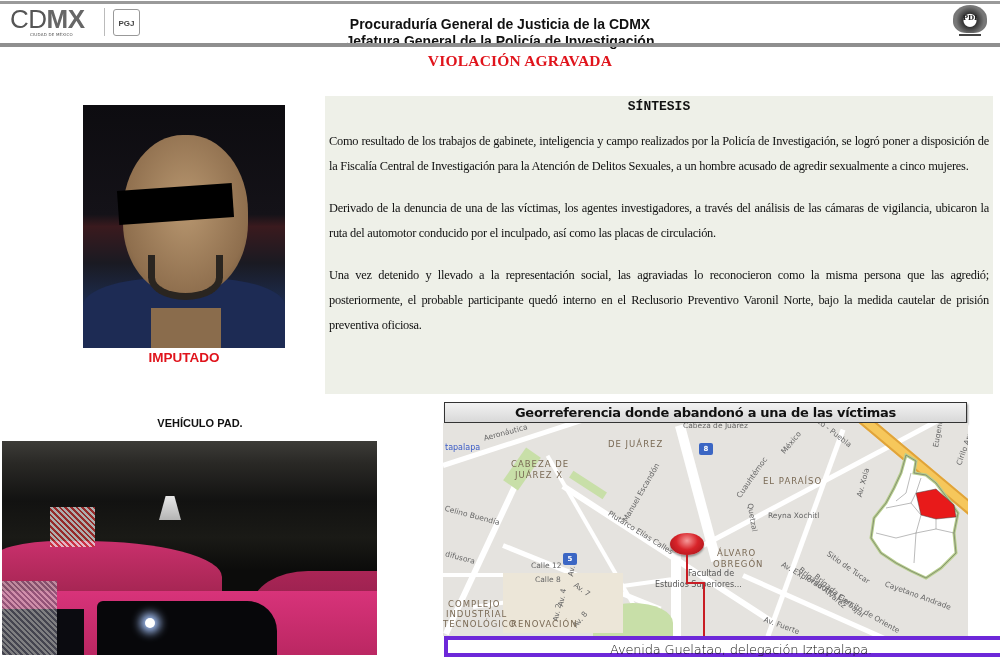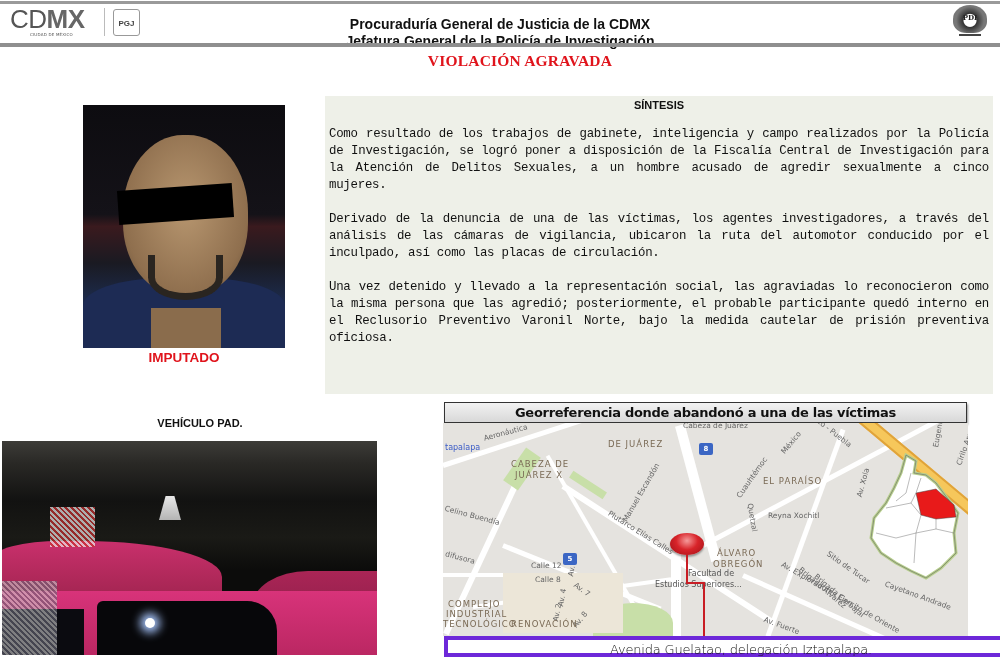--- a/index.html
+++ b/index.html
@@ -29,22 +29,22 @@
                 linear-gradient(#0d0c10 0%, #141218 45%, #3a1a1e 50%, #1a1a22 65%, #1c2a4a 80%, #152245 100%); }
   .photo .shirt { position: absolute; left: 0; bottom: 0; width: 202px; height: 70px; background: #1d2b54; border-radius: 40% 40% 0 0; }
   .photo .neck { position: absolute; left: 68px; bottom: 0; width: 70px; height: 40px; background: #8a6c4c; }
   .photo .head { position: absolute; left: 40px; top: 30px; width: 125px; height: 160px; border-radius: 48% 48% 45% 45%; background: radial-gradient(ellipse at 50% 45%, #b89770 0%, #8f6f4e 70%, #5e4834 100%); }
   .photo .beard { position: absolute; left: 65px; top: 150px; width: 75px; height: 45px; border-radius: 0 0 50% 50%; border: 7px solid #2a2520; border-top: none; }
   .photo .censor { position: absolute; left: 35px; top: 82px; width: 115px; height: 34px; background: #000; transform: rotate(-4deg); }
   .caption-imputado { position: absolute; left: 83px; top: 350px; width: 202px; text-align: center; color: #e0141c; font-family: "Liberation Sans", sans-serif; font-weight: 700; font-size: 13.5px; }
 
   
   .synthesis { position: absolute; left: 325px; top: 96px; width: 668px; height: 298px; background: #eef0e8; padding: 0 4px; }
-  .synthesis h2 { text-align: center; font-family: Liberation Sans, sans-serif; font-size: 11px; font-weight: 700; margin-top: 3px; margin-bottom: 15px; }
-  .synthesis p { font-family: Liberation Mono, monospace; font-size: 12.4px; line-height: 17px; text-align: justify; margin-bottom: 17px; letter-spacing: -0.25px; font-weight: 300; color: #111; }
+  .synthesis h2 { text-align: center; font-family: Liberation Mono, monospace; font-size: 13px; font-weight: 700; margin-top: 3px; margin-bottom: 15px; }
+  .synthesis p { font-family: Liberation Serif, serif; font-size: 12.4px; line-height: 25px; text-align: justify; margin-bottom: 17px; letter-spacing: -0.25px; font-weight: 300; color: #111; }
 
   
   .caption-vehicle { position: absolute; left: 120px; top: 417px; width: 160px; text-align: center; font-family: "Liberation Sans", sans-serif; font-weight: 700; font-size: 11px; color: #111; }
   .vehicle-photo { position: absolute; left: 2px; top: 441px; width: 375px; height: 214px; overflow: hidden;
     background: linear-gradient(#3d3c38 0%, #2a2926 10%, #121211 28%, #1a1a16 45%, #0c0c0b 60%); }
   .vehicle-photo .roof { position: absolute; left: -10px; top: 100px; width: 230px; height: 60px; background: linear-gradient(#c9306c, #a0244f); border-radius: 30% 60% 0 0; }
   .vehicle-photo .body { position: absolute; left: -5px; top: 150px; width: 390px; height: 70px; background: linear-gradient(#d8337a, #b82660); }
   .vehicle-photo .hood { position: absolute; left: 250px; top: 130px; width: 140px; height: 90px; background: linear-gradient(#aa2556, #7a1a40); border-radius: 40% 0 0 0; }
   .vehicle-photo .window { position: absolute; left: 95px; top: 160px; width: 180px; height: 80px; background: #07070a; border-radius: 6px 30px 0 0; }
   .vehicle-photo .window2 { position: absolute; left: 0; top: 168px; width: 82px; height: 60px; background: #0b0b10; }

